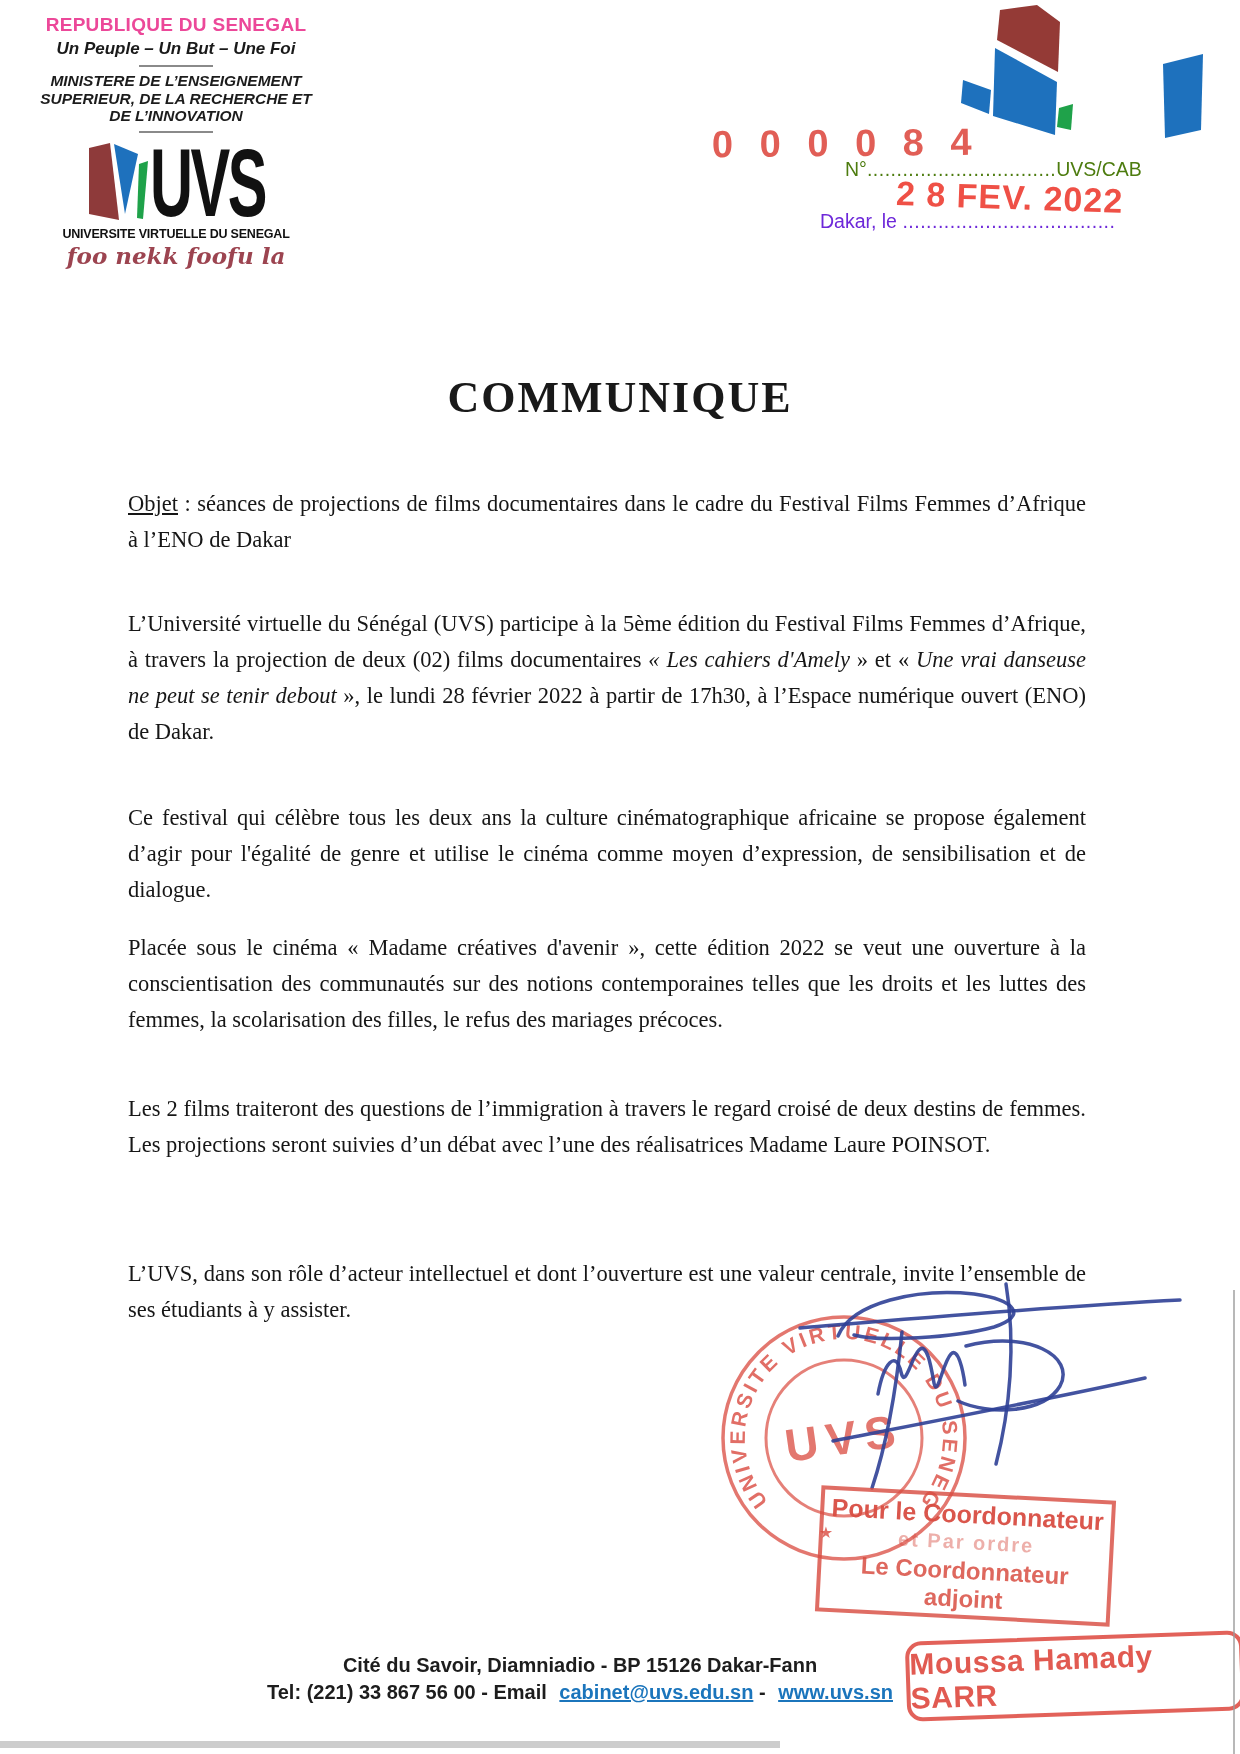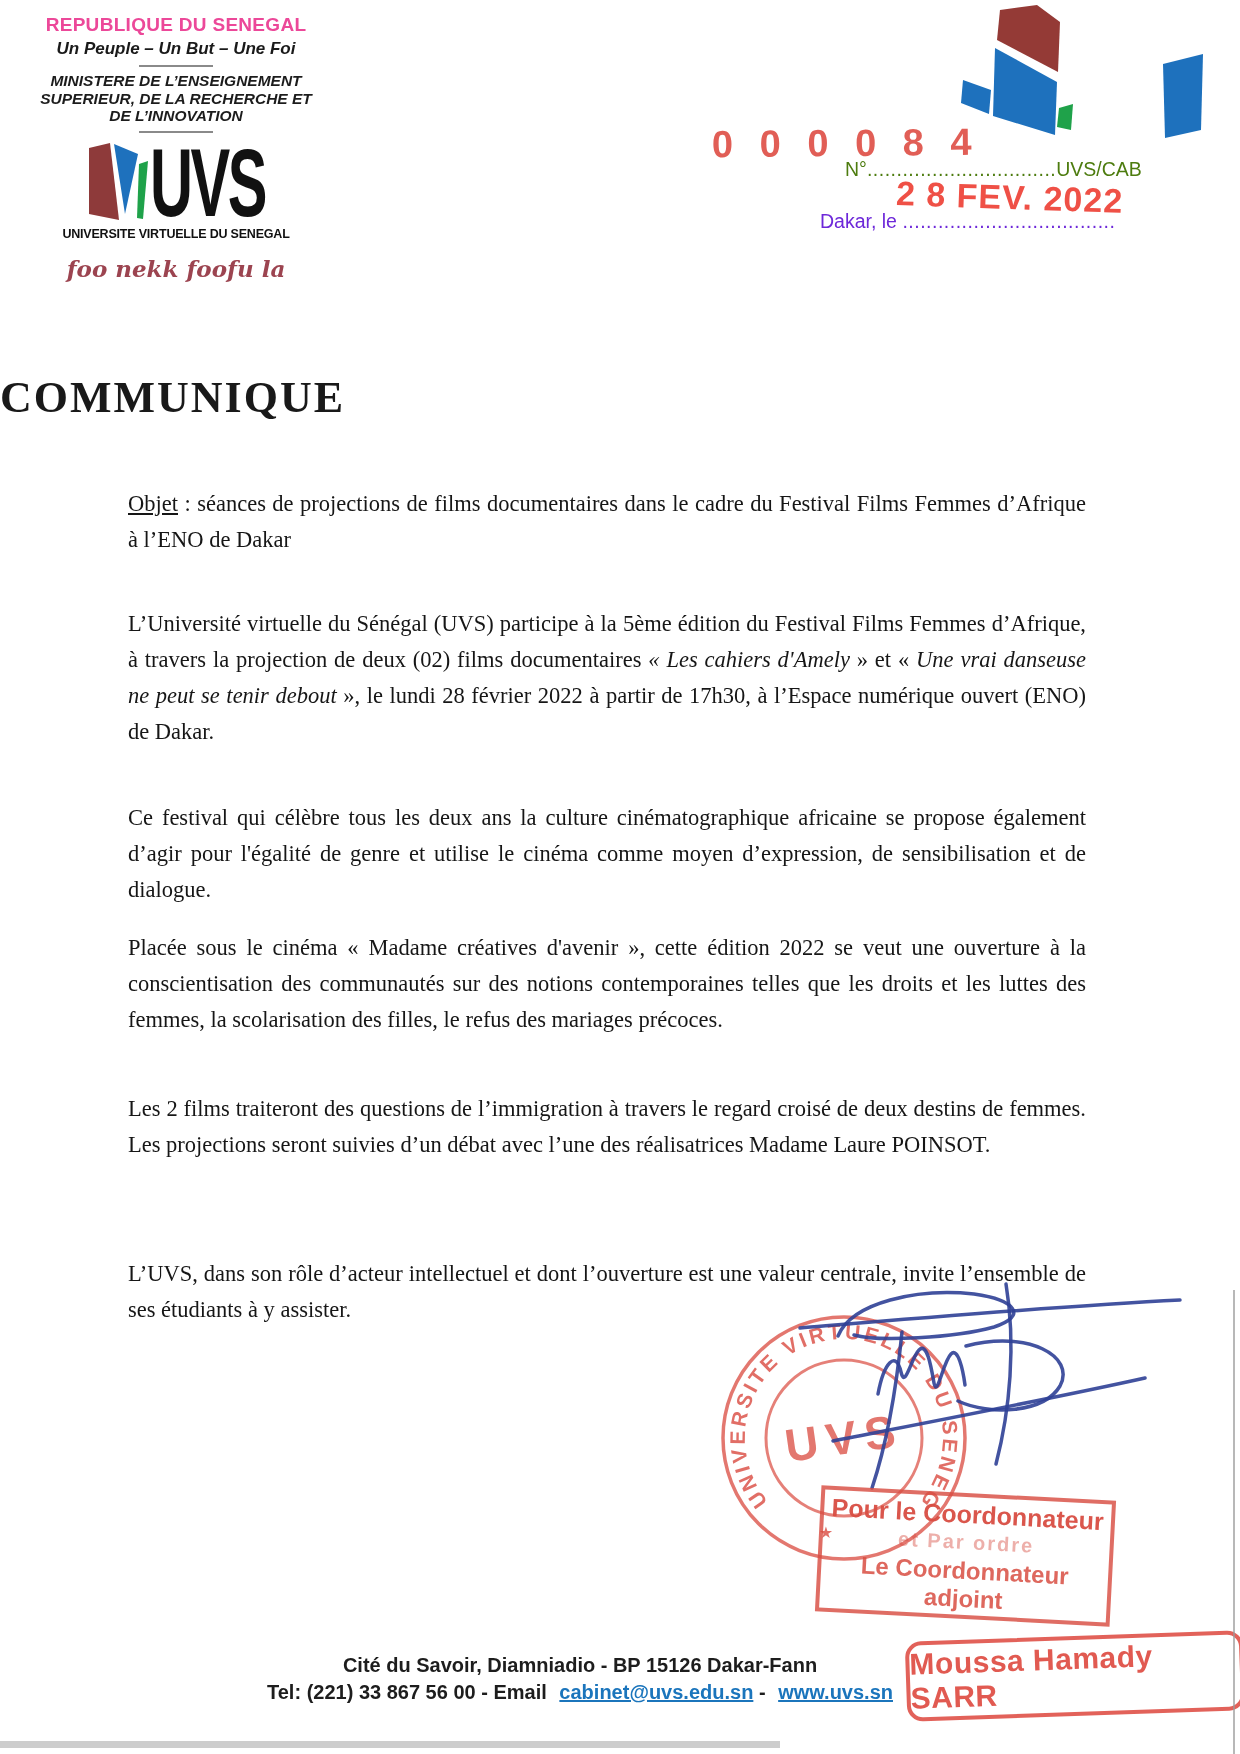--- a/index.html
+++ b/index.html
@@ -10,32 +10,32 @@
   .republic{font-weight:bold;font-size:19px;letter-spacing:.3px;color:#ec4899;}
   .motto{font-weight:bold;font-style:italic;font-size:17px;margin-top:3px;}
   .rule{width:74px;height:2px;background:#8a8a8a;margin:6px auto 5px;}
   .ministry{font-weight:bold;font-style:italic;font-size:15.5px;line-height:17.5px;color:#1c1c1c;}
   .uvs-row{margin-top:9px;display:flex;justify-content:center;align-items:flex-end;height:80px;}
   .uvs-mark{width:62px;height:80px;}
   .uvs-word{font-weight:900;font-size:96px;line-height:78px;letter-spacing:-4px;color:#111;
             transform:scaleX(.62);transform-origin:left bottom;width:115px;text-align:left;}
   .uvs-name{font-weight:bold;font-size:12.5px;letter-spacing:-.2px;margin-top:5px;color:#111;}
   .uvs-slogan{font-family:"DejaVu Serif",serif;font-style:italic;font-weight:bold;font-size:23px;
-              color:#9c4450;margin-top:14px;}
+              color:#9c4450;margin-top:1px;}
   
   .corner-logo{position:absolute;left:955px;top:2px;}
   .num-stamp{position:absolute;left:712px;top:122px;font-weight:800;font-size:38px;color:#df5148;
              letter-spacing:3px;word-spacing:10px;opacity:.92;transform:rotate(-.5deg);}
   .ref-line{position:absolute;left:845px;top:158px;font-size:19.5px;color:#4d7c0f;}
   .date-line{position:absolute;left:820px;top:210px;font-size:19.5px;color:#6d28d9;}
   .dots{letter-spacing:.5px;}
   .date-stamp{position:absolute;left:896px;top:178px;font-weight:800;font-size:34px;color:#ee4237;
               letter-spacing:1px;transform:rotate(2deg);opacity:.92;white-space:nowrap;}
   
-  .title{position:absolute;left:0;top:372px;width:1240px;
+  .title{position:absolute;left:0;top:372px;width:1240px;text-align:center;
          font-family:"Liberation Serif",serif;font-weight:bold;font-size:44px;letter-spacing:2px;color:#191919;}
   .para{position:absolute;left:128px;width:958px;font-family:"Liberation Serif",serif;
         font-size:22.5px;line-height:36px;text-align:justify;color:#161616;}
   .b{font-weight:normal;} .i{font-style:italic;} .u{text-decoration:underline;}
   
   .round-stamp{position:absolute;left:714px;top:1308px;}
   .sig{position:absolute;left:760px;top:1260px;}
   .order-stamp{position:absolute;left:818px;top:1493px;width:287px;height:118px;
                border:4px solid rgba(216,77,66,.82);transform:rotate(3deg);
                display:flex;flex-direction:column;justify-content:space-evenly;text-align:center;}

